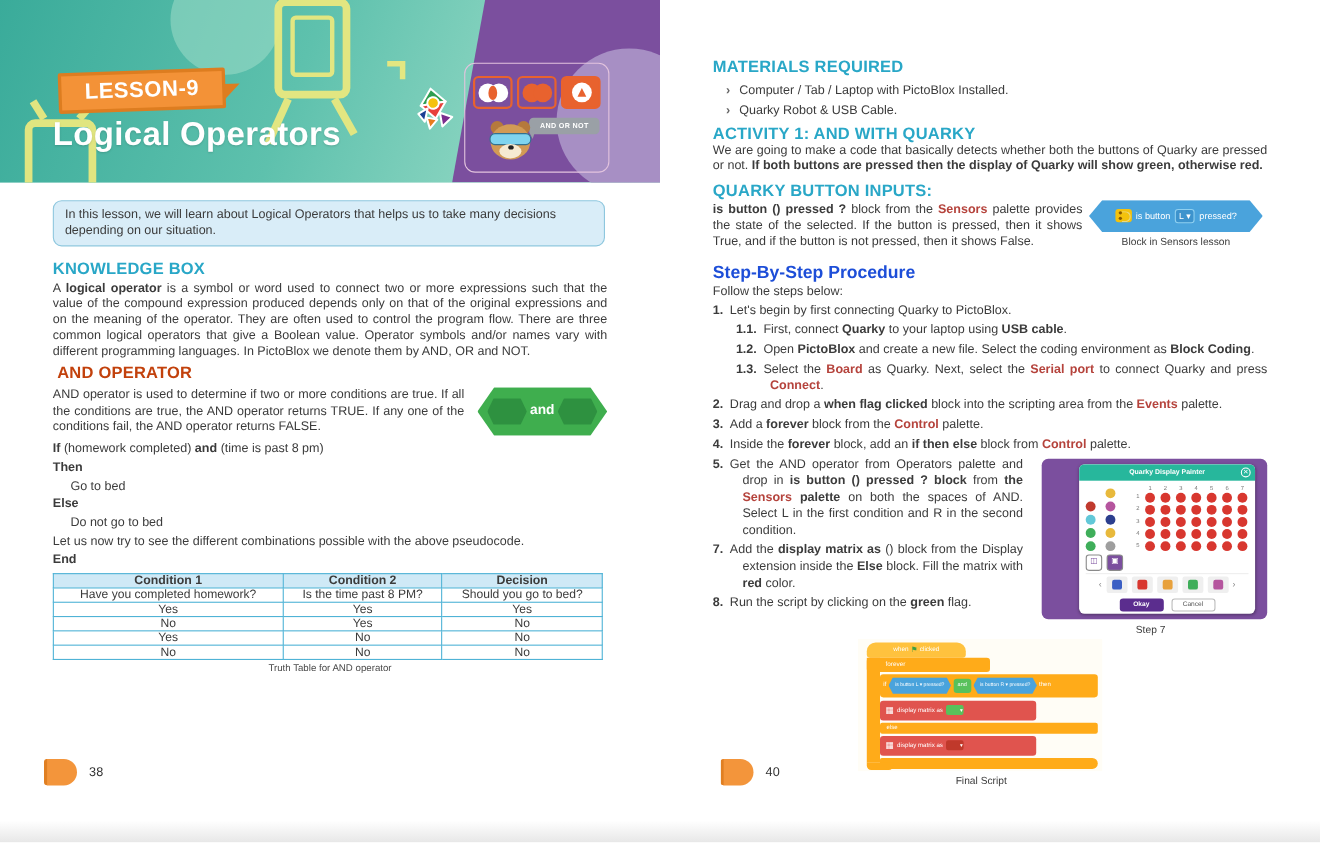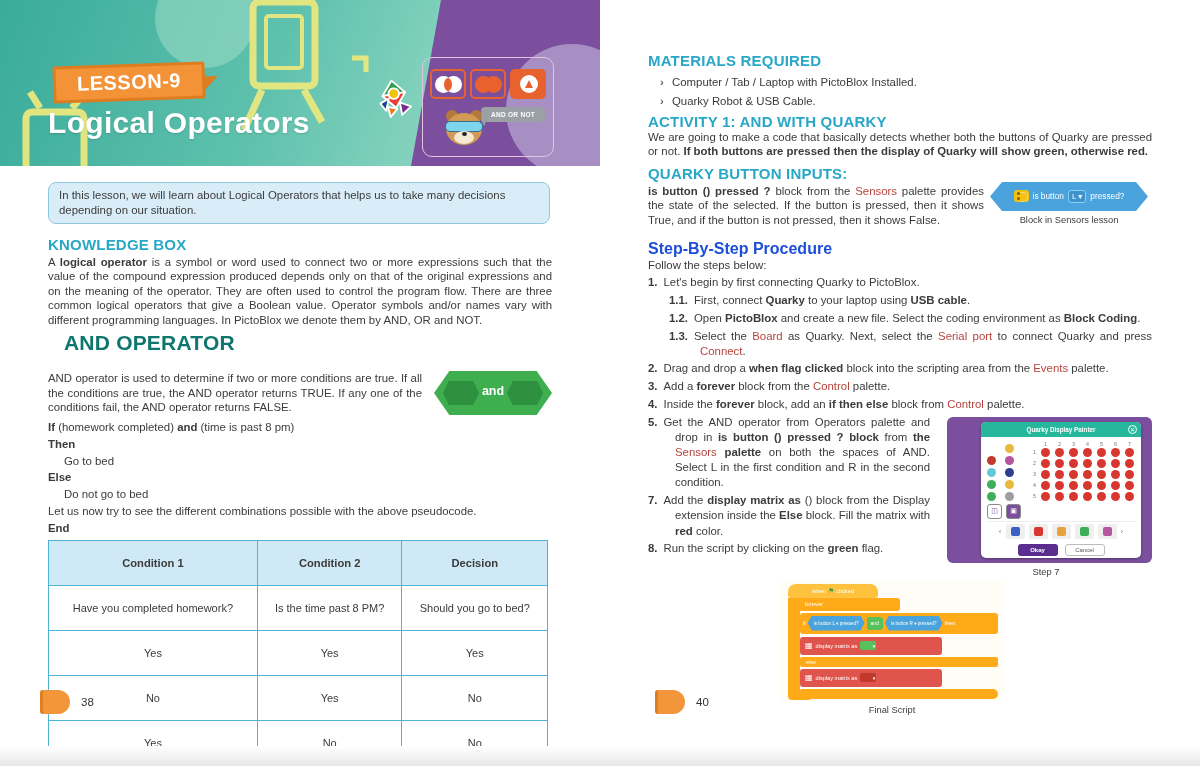--- a/index.html
+++ b/index.html
@@ -30,42 +30,42 @@
   .mascot .muzzle{position:absolute;left:9px;top:21px;width:20px;height:13px;border-radius:50%;background:#f6ead2;}
   .mascot .nose{position:absolute;left:17px;top:22px;width:5px;height:4px;border-radius:50%;background:#222;}
   .ribbon{position:absolute;left:53px;top:64px;width:152px;height:37px;background:#f39237;border:3px solid #dd7d20;
     transform:rotate(-2deg);display:flex;align-items:center;justify-content:center;box-sizing:border-box;border-radius:2px;}
   .ribbon:after{content:"";position:absolute;right:-16px;top:12px;border-top:14px solid #dd7d20;border-right:14px solid transparent;}
   .ribbon span{color:#fff;font-weight:800;font-size:20px;letter-spacing:.5px;}
   .lp-title{position:absolute;left:48px;top:106px;color:#fff;font-size:30px;font-weight:800;letter-spacing:.3px;text-shadow:0 1px 2px rgba(0,0,0,.15);}
 
   
   .h-teal{color:#29a7c7;font-size:15px;font-weight:800;letter-spacing:.2px;margin:0;}
-  .h-red{color:#0f766e;font-size:21px;font-weight:800;letter-spacing:.2px;margin:16px;}
+  .h-red{color:#c2410c;font-size:15px;font-weight:800;letter-spacing:.2px;margin:4px;}
   .body-txt{font-size:11.4px;line-height:1.27;text-align:justify;color:#3b3b3b;}
   .sg-b{font-weight:700;}
-  .sg-r{color:#b5433c;font-weight:400;}
+  .sg-r{color:#b5433c;font-weight:700;}
 
   .lp-content{position:absolute;left:48px;top:182px;width:504px;}
   .intro-box{box-sizing:border-box;width:502px;background:#d9edf8;border:1.5px solid #8ec7de;border-radius:8px;
     padding:5px 10px;font-size:11.4px;line-height:1.3;color:#3b3b3b;}
   .mt2{margin-top:2px;} .mt4{margin-top:4px;} .mt6{margin-top:6px;} .mt12{margin-top:12px;}
 
   .and-wrap{margin-top:2px;}
   .and-block{float:right;width:118px;height:44px;margin:0 0 2px 12px;position:relative;
     background:#3fae4e;clip-path:polygon(13% 0,87% 0,100% 50%,87% 100%,13% 100%,0 50%);}
   .and-slot{position:absolute;top:10px;width:36px;height:24px;background:#2e9140;
     clip-path:polygon(16% 0,84% 0,100% 50%,84% 100%,16% 100%,0 50%);}
   .and-label{position:absolute;left:0;right:0;top:13px;text-align:center;color:#fff;font-weight:700;font-size:12.5px;}
 
   .pseudo{font-size:11.4px;line-height:16.8px;}
   .pseudo .ind{padding-left:16px;}
 
   table.truth{border-collapse:collapse;width:500px;margin-top:3px;}
-  table.truth th,table.truth td{border:1.5px solid #4fb3d6;text-align:center;font-size:11px;padding:16px 2px;color:#3b3b3b;}
+  table.truth th,table.truth td{border:1.5px solid #4fb3d6;text-align:center;font-size:11px;padding:0 2px;color:#3b3b3b;}
   table.truth th{background:#cfe9f6;font-weight:700;font-size:11.2px;}
   .tbl-cap{text-align:center;font-size:8.8px;color:#4a4a4a;margin-top:2px;}
 
   .page-badge{position:absolute;top:690px;display:flex;align-items:center;gap:11px;}
   #page-left .page-badge{left:40px;} #page-right .page-badge{left:55px;}
   .badge-shape{width:27px;height:24px;background:#f3953b;border-left:3px solid #e07f22;border-radius:3px 13px 13px 3px;}
   .badge-num{font-size:11.5px;color:#333;}
 
   
   .rp-content{position:absolute;left:48px;top:52px;width:504px;}

